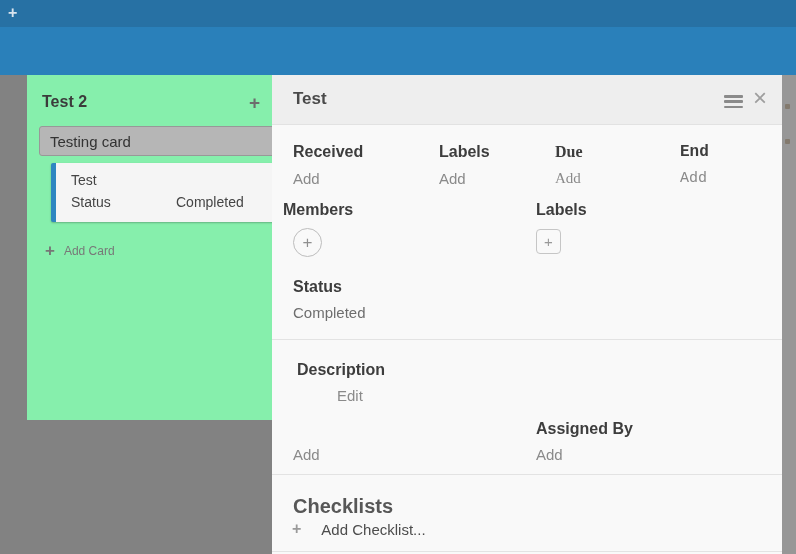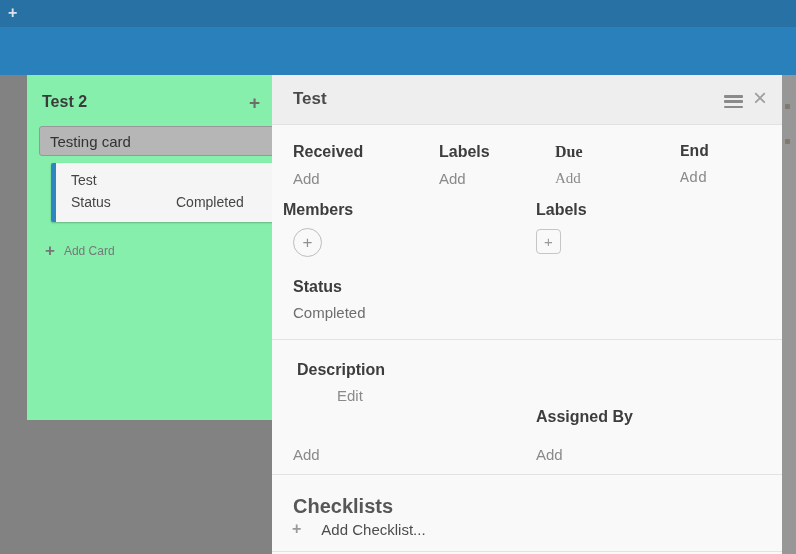--- a/index.html
+++ b/index.html
@@ -103,21 +103,21 @@
     font-size:15px; color:#999999; cursor:pointer; background:transparent;
   }
   .status-label { position:absolute; left:21px; top:153px; }
   .status-value { position:absolute; left:21px; top:179px; font-size:15px; color:#6e6e6e; }
   .divider { position:absolute; left:0; width:510px; height:1px; background:#e3e3e3; }
   .div-1 { top:214px; } .div-2 { top:349px; } .div-3 { top:426px; }
   .desc-label  { position:absolute; left:25px; top:236px; }
   .desc-action { position:absolute; left:21px; top:262px;margin-left:44px; }
   .req-label   { position:absolute; left:21px;  top:295px; }
   .req-action  { position:absolute; left:21px;  top:321px; }
-  .asg-label   { position:absolute; left:264px; top:283px; }
+  .asg-label   { position:absolute; left:264px; top:295px; }
   .asg-action  { position:absolute; left:264px; top:321px; }
   .checklists-label {
     position:absolute; left:21px; top:370px;
     font-size:20px; font-weight:600; color:#575757;
   }
   .add-checklist {
     position:absolute; left:20px; top:395px;
     display:flex; align-items:center; gap:5px; cursor:pointer;
   }
   .add-checklist .plus { font-size:16px; font-weight:bold; color:#9a9a9a; }

